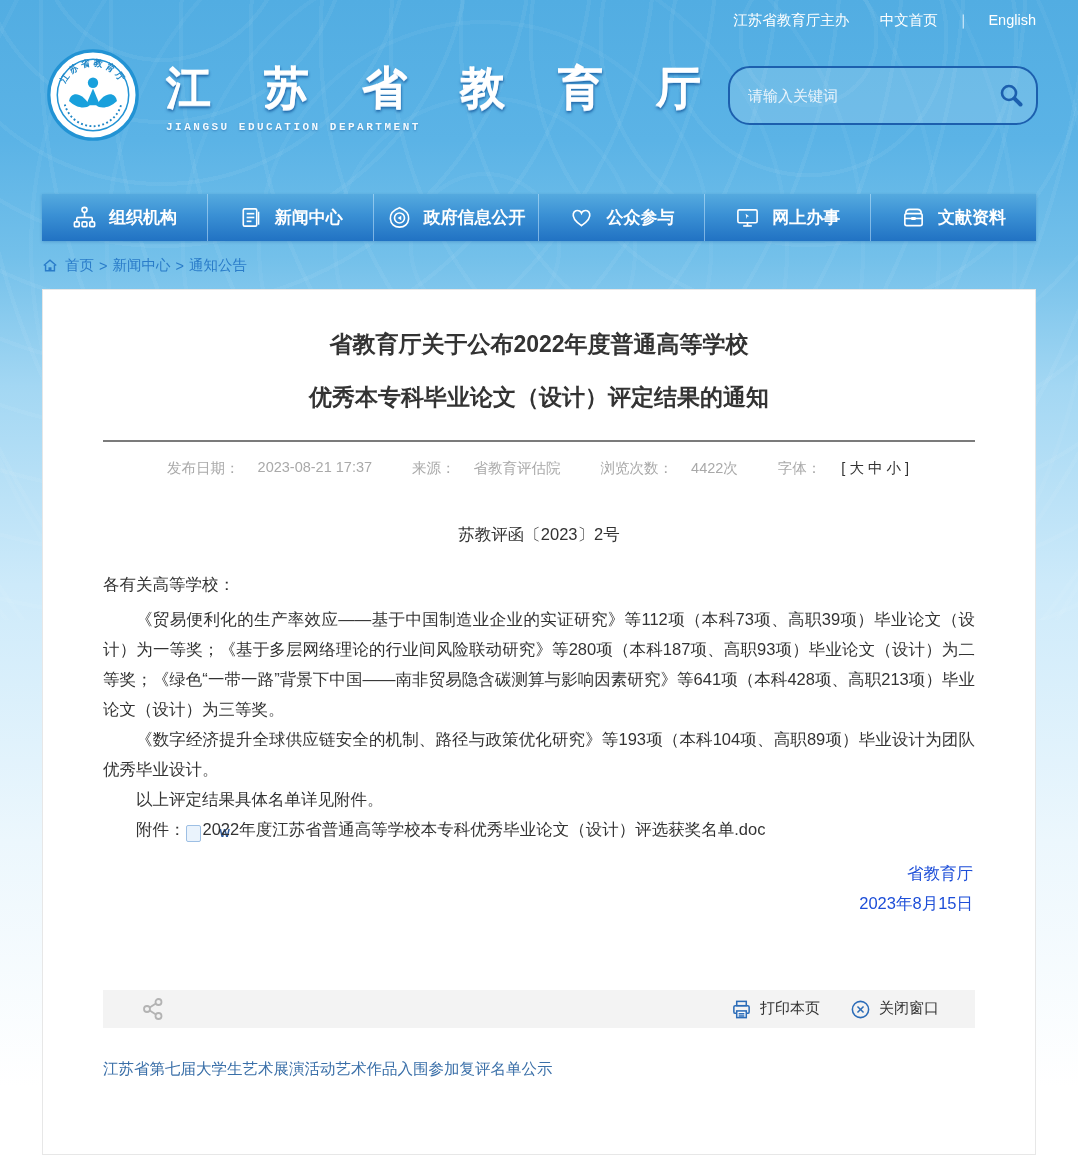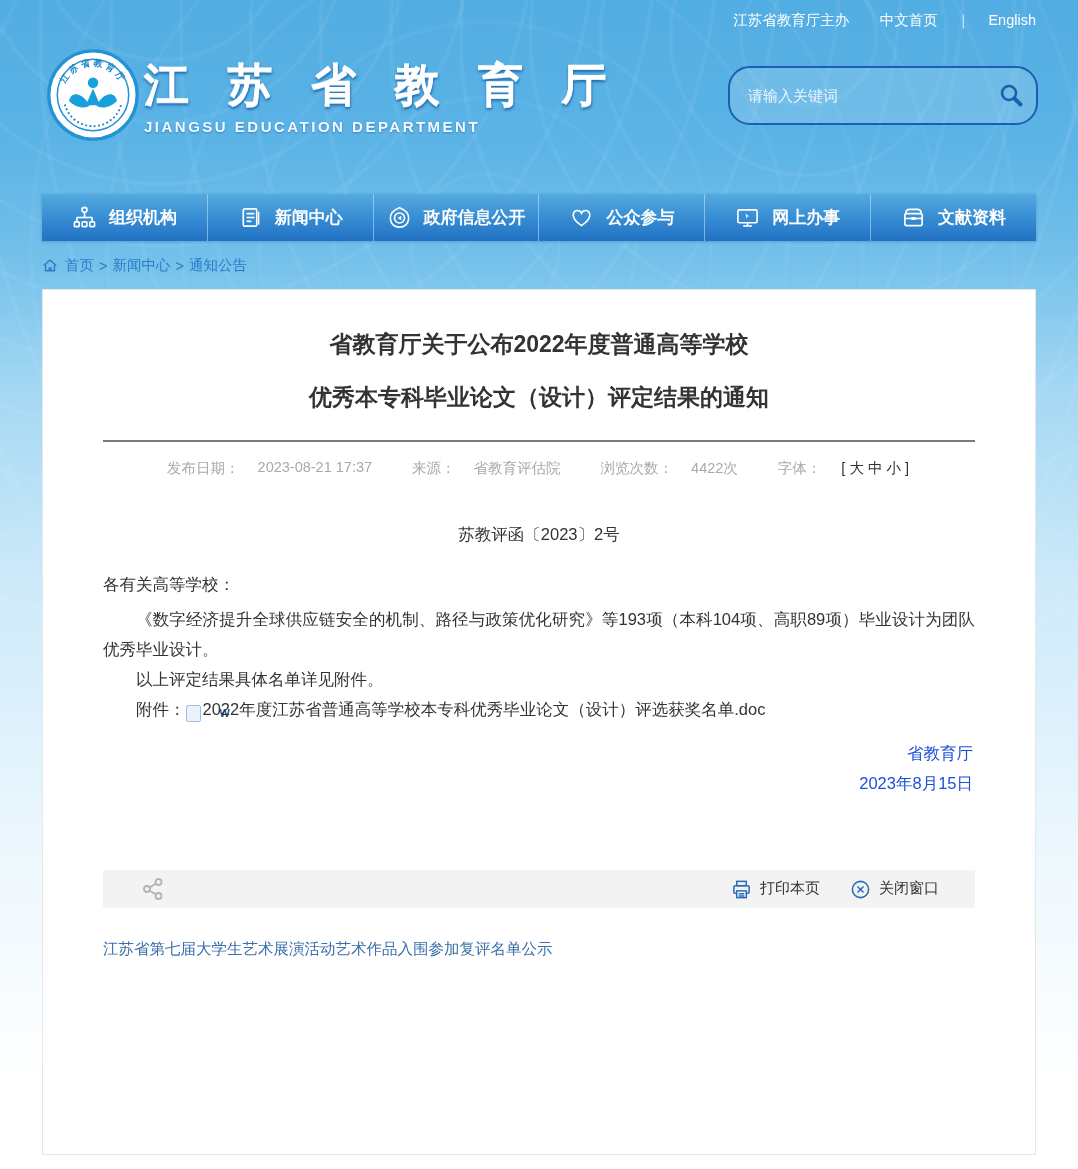--- a/index.html
+++ b/index.html
@@ -20,27 +20,27 @@
   .page { position:relative; }
 
   
   .topbar { padding:11px 42px 0 0; text-align:right; }
   .topbar a { color:#fff; font-size:14.5px; text-decoration:none; margin-left:26px; }
   .topbar .sep { color:#eaf6ff; margin-left:14px; margin-right:-12px; font-size:14px; }
 
   
   .header { display:flex; align-items:center; padding:12px 40px 0 46px; height:118px; }
   .emblem { width:94px; height:94px; flex:0 0 auto; }
-  .brand { margin-left:4px; }
+  .brand { margin-left:26px;font-family:Liberation Mono, monospace; }
   .brand-cn {
     font-size:45px; font-weight:bold; letter-spacing:13px; color:#ffffff; white-space:nowrap;
     text-shadow:0 1px 0 #dcedfb, 0 3px 3px rgba(18,84,152,.6), 1px 2px 2px rgba(18,84,152,.45);
   }
   .brand-en {
-    font-size:15px; font-weight:bold; letter-spacing:2.5px; color:#f2faff; margin-top:3px;
+    font-size:11px; font-weight:bold; letter-spacing:2.5px; color:#f2faff; margin-top:3px;
     text-shadow:0 1px 2px rgba(18,84,152,.5);
   }
   .search {
     margin-left:auto; width:310px; height:59px; border:2px solid #1c5fae; border-radius:22px;
     background:rgba(255,255,255,.14); display:flex; align-items:center; padding:0 12px 0 18px;
   }
   .search input {
     flex:1; border:none; outline:none; background:transparent; font-size:15px; color:#fff;
     font-family:"Liberation Sans","DejaVu Sans",sans-serif;
   }
@@ -247,20 +247,21 @@
         <span class="fsz">
           <span>[</span><span>大</span><span>中</span><span>小</span><span>]</span>
         </span>
       </span>
     </div>
 
     <div class="doc-no">苏教评函〔2023〕2号</div>
 
     <div class="body-txt">
       <p class="salut">各有关高等学校：</p>
+      <p class="ind">《贸易便利化的生产率效应——基于中国制造业企业的实证研究》等112项（本科73项、高职39项）毕业论文（设计）为一等奖；《基于多层网络理论的行业间风险联动研究》等280项（本科187项、高职93项）毕业论文（设计）为二等奖；《绿色“一带一路”背景下中国——南非贸易隐含碳测算与影响因素研究》等641项（本科428项、高职213项）毕业论文（设计）为三等奖。</p>
       <p class="ind">《数字经济提升全球供应链安全的机制、路径与政策优化研究》等193项（本科104项、高职89项）毕业设计为团队优秀毕业设计。</p>
       <p class="ind">以上评定结果具体名单详见附件。</p>
       <p class="attach">
         <span>附件：</span><span class="doc-ic">W</span><a href="#" style="color:#333; text-decoration:none;">2022年度江苏省普通高等学校本专科优秀毕业论文（设计）评选获奖名单.doc</a>
       </p>
     </div>
 
     <div class="sig">
       <div>省教育厅</div>
       <div>2023年8月15日</div>

